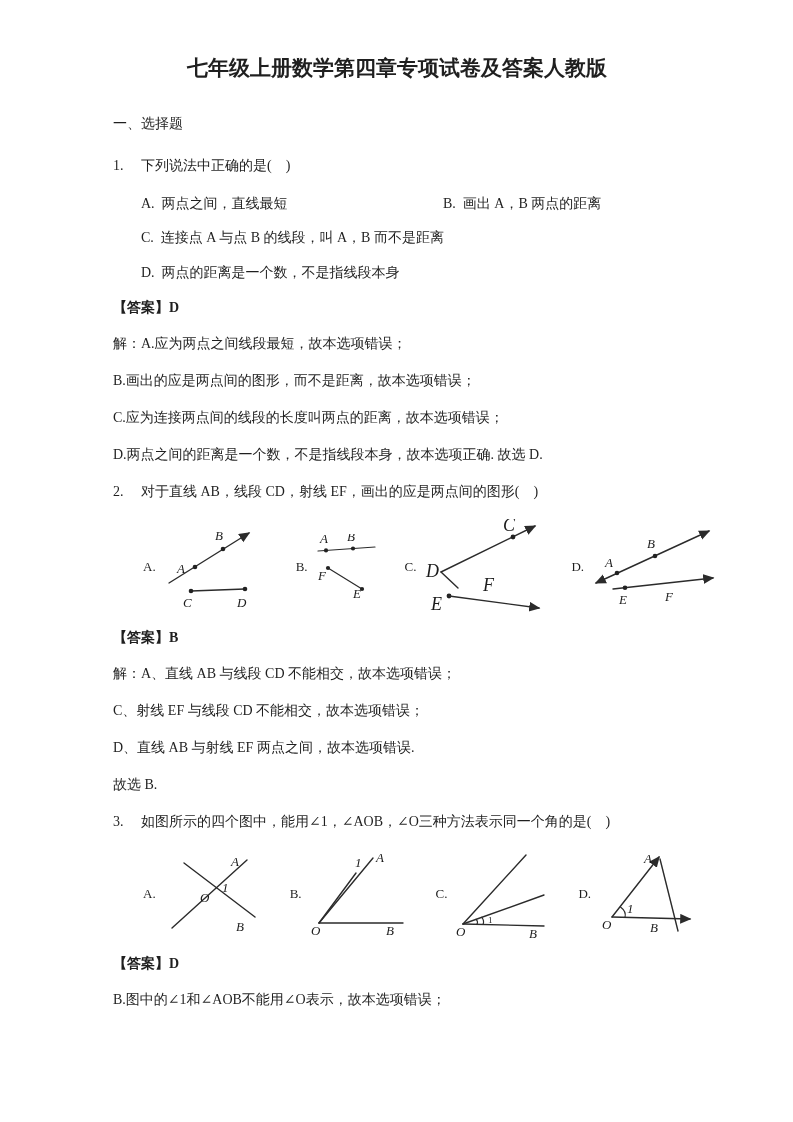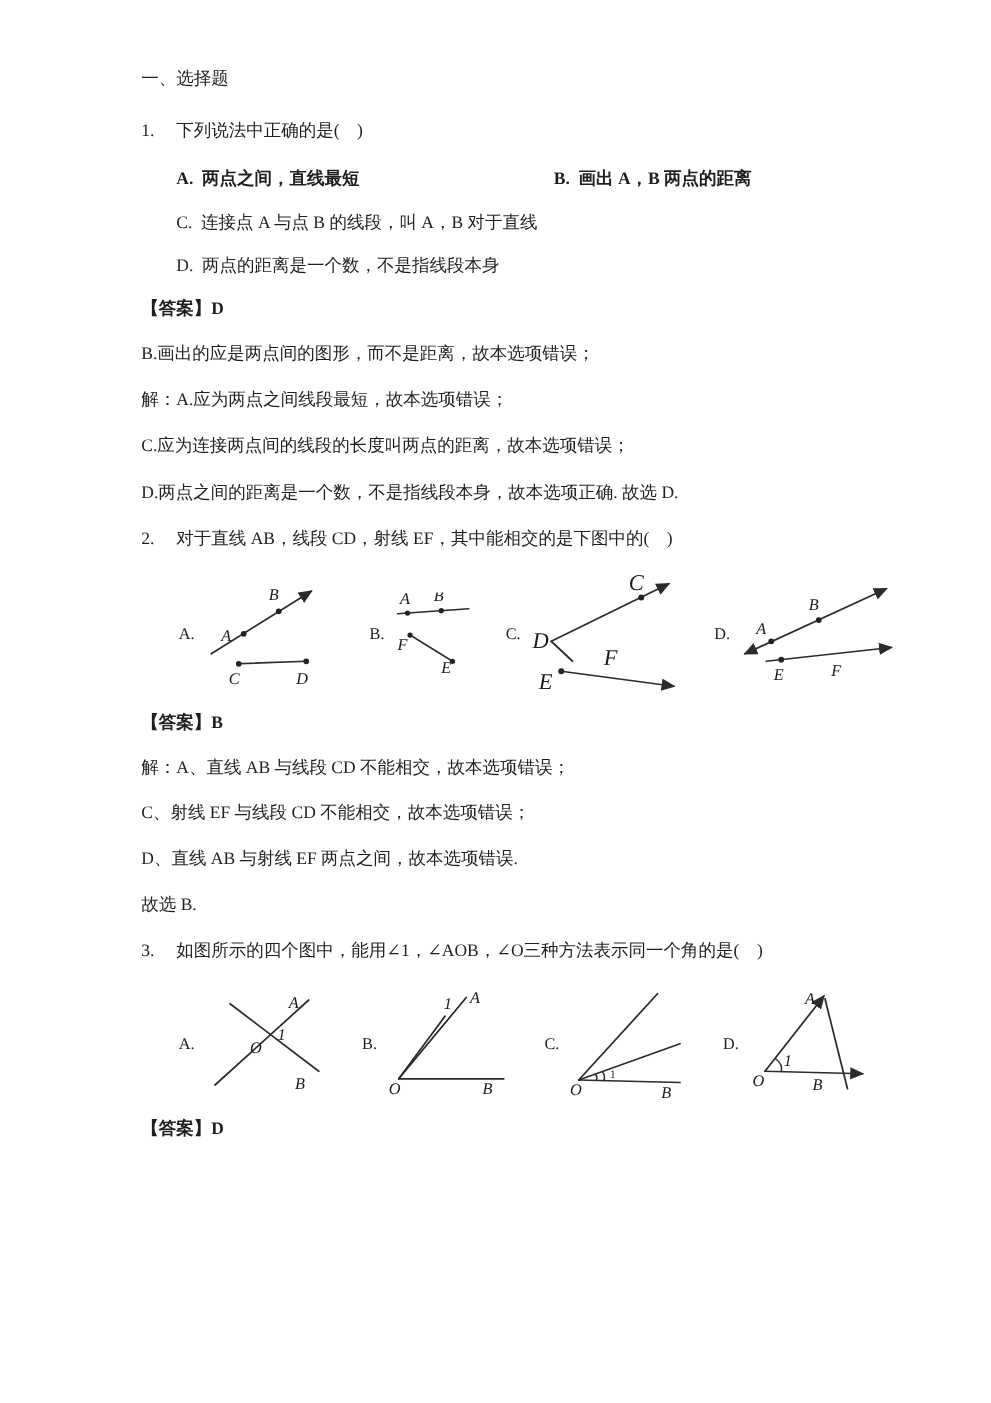--- a/index.html
+++ b/index.html
@@ -7,21 +7,21 @@
     width:793px;min-height:1122px;box-sizing:border-box;
     padding:54px 112px 60px 113px;
     font-family:"Liberation Serif","DejaVu Serif",serif;
     color:#1f1f1f;font-size:14px;line-height:1.42;
     background:#ffffff;
   }
   .title{font-size:21px;font-weight:bold;text-align:center;margin:0 0 30px 0;}
   .section{margin:0 0 22px 0;}
   .stem{display:flex;margin:0 0 18px 0;white-space:pre-wrap;}
   .qnum{width:28px;flex:none;}
-  .opt-row{display:flex;padding-left:28px;margin:0 0 15px 0;white-space:pre-wrap;font-weight:bold;}
+  .opt-row{display:flex;padding-left:28px;margin:0 0 15px 0;white-space:pre-wrap;}
   .opt-row .first{width:302px;flex:none;}
   .opt-line{padding-left:28px;margin:0 0 15px 0;white-space:pre-wrap;}
   .ans{font-weight:bold;margin:0 0 16px 0;}
   .exp{margin:0 0 17px 0;white-space:pre-wrap;}
   .fig-row{display:flex;align-items:center;padding-left:30px;margin:2px 0 14px 0;}
   .fig{display:flex;align-items:center;}
   .fig-label{font-size:13px;margin-right:9px;}
   .q2row .fig{margin-right:26px;}
   .q3row .fig{margin-right:30px;}
   .stk{stroke:#2b2b2b;stroke-width:1.4;fill:none;stroke-linecap:round;}
@@ -30,42 +30,43 @@
   .pl{font-family:"Liberation Serif","DejaVu Serif",serif;font-style:italic;
       font-size:13px;fill:#1b1b1b;}
   .plbig{font-size:18px;}
   .plsm{font-size:9px;font-style:normal;}
 </style>
 </head>
 <body>
 
 <div class="page">
 
+  <h1 class="title">七年级上册数学第四章专项试卷及答案人教版</h1>
 
   <p class="section">一、选择题</p>
 
   <p class="stem">
     <span class="qnum">1.</span>
     <span>下列说法中正确的是(　)</span>
   </p>
   <div class="opt-row">
     <span class="first">A.  两点之间，直线最短</span>
     <span>B.  画出 A，B 两点的距离</span>
   </div>
-  <p class="opt-line">C.  连接点 A 与点 B 的线段，叫 A，B 对于直线</p>
+  <p class="opt-line">C.  连接点 A 与点 B 的线段，叫 A，B 而不是距离</p>
   <p class="opt-line">D.  两点的距离是一个数，不是指线段本身</p>
   <p class="ans">【答案】D</p>
+  <p class="exp">解：A.应为两点之间线段最短，故本选项错误；</p>
   <p class="exp">B.画出的应是两点间的图形，而不是距离，故本选项错误；</p>
-  <p class="exp">解：A.应为两点之间线段最短，故本选项错误；</p>
   <p class="exp">C.应为连接两点间的线段的长度叫两点的距离，故本选项错误；</p>
   <p class="exp">D.两点之间的距离是一个数，不是指线段本身，故本选项正确. 故选 D.</p>
 
   <p class="stem">
     <span class="qnum">2.</span>
-    <span>对于直线 AB，线段 CD，射线 EF，其中能相交的是下图中的(　)</span>
+    <span>对于直线 AB，线段 CD，射线 EF，画出的应是两点间的图形(　)</span>
   </p>
 
   <div class="fig-row q2row">
 
     <div class="fig">
       <span class="fig-label">A.</span>
       <svg width="105" height="88" viewBox="0 0 105 88">
         <defs>
           <marker id="m1" markerWidth="9" markerHeight="9" refX="7" refY="3.5" orient="auto-start-reverse">
             <path d="M0,0 L8,3.5 L0,7 Z" fill="#2b2b2b"></path>
@@ -209,14 +210,15 @@
         <text class="pl" x="27" y="60">1</text>
         <text class="pl" x="44" y="10">A</text>
         <text class="pl" x="2" y="76">O</text>
         <text class="pl" x="50" y="79">B</text>
       </svg>
     </div>
 
   </div>
 
   <p class="ans">【答案】D</p>
+  <p class="exp">B.图中的∠1和∠AOB不能用∠O表示，故本选项错误；</p>
 
 </div>
 
 </body></html>

